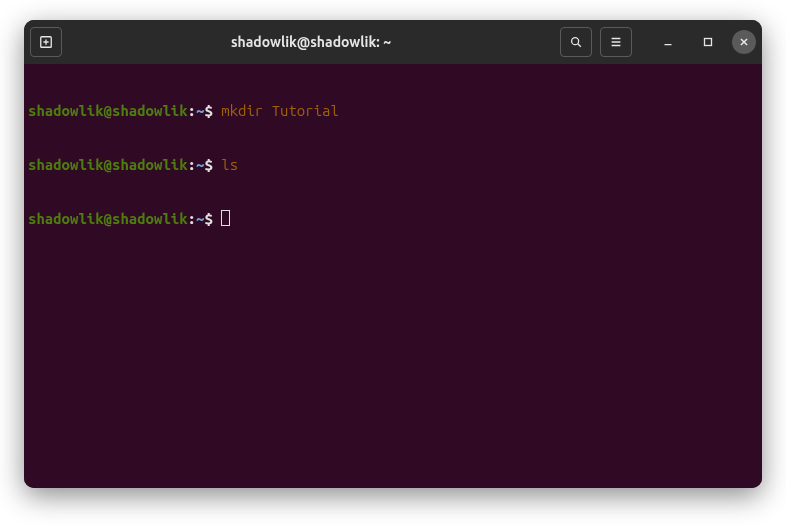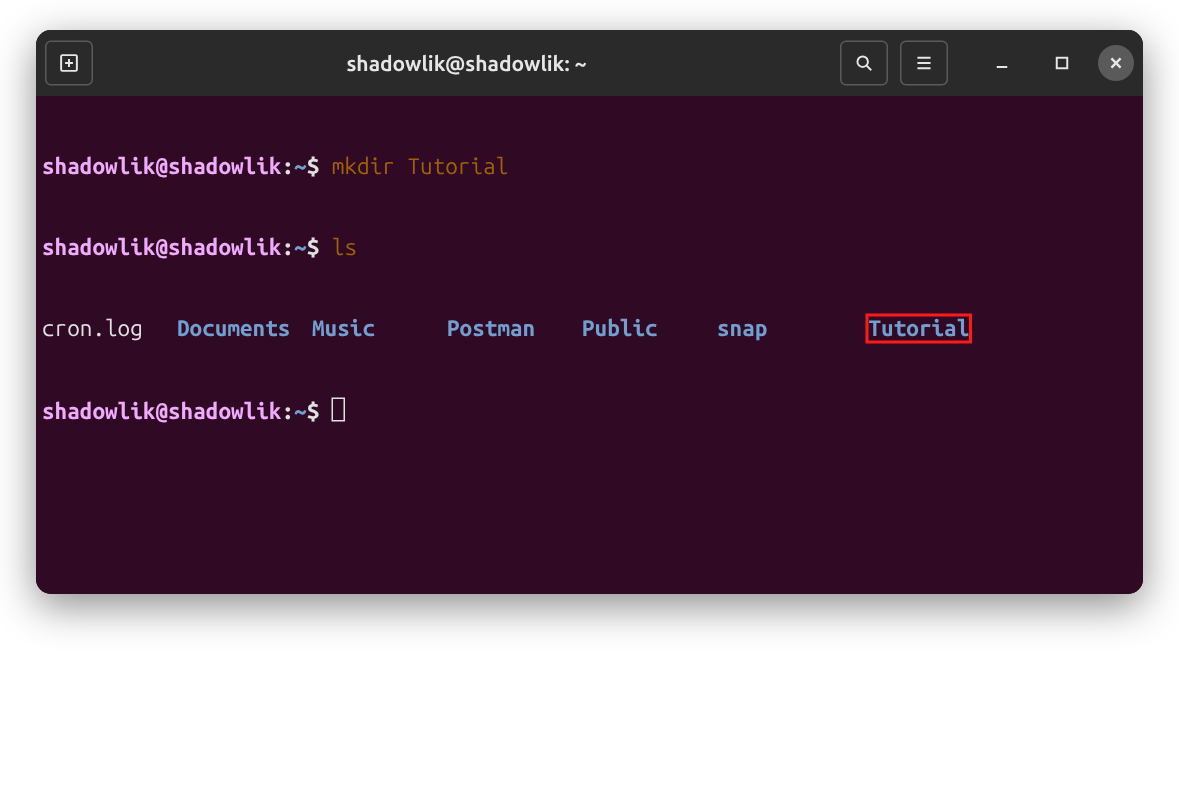--- a/index.html
+++ b/index.html
@@ -8,21 +8,21 @@
     width: 786px;
     height: 526px;
     overflow: hidden;
     font-family: "Ubuntu Mono", "DejaVu Sans Mono", Consolas, monospace;
   }
   .window {
     position: absolute;
     left: 24px;
     top: 20px;
     width: 738px;
-    height: 376px;
+    height: 468px;
     background: #300a24;
     border-radius: 10px;
     box-shadow: 0 8px 28px rgba(0,0,0,0.45);
     overflow: hidden;
     display: flex;
     flex-direction: column;
   }
   .titlebar {
     height: 44px;
     background: #2a2a2a;
@@ -67,21 +67,21 @@
     background: #300a24;
     padding: 2px 4px;
     font-size: 15px;
     line-height: 18px;
     color: #e0e0e0;
     white-space: pre;
     overflow: hidden;
     font-family: "Ubuntu Mono", "DejaVu Sans Mono", Consolas, monospace;
   }
   .line { display: flex; }
-  .prompt .user { color: #f0abfc; font-weight: bold; }
+  .prompt .user { color: #4d7c0f; font-weight: bold; }
   .prompt .colon { color: #e0e0e0; font-weight: bold; }
   .prompt .path { color: #729fcf; font-weight: bold; }
   .prompt .dollar { color: #e0e0e0; font-weight: bold; }
   .command { color: #a16207; }
   .file { color: #e0e0e0; }
   .dir { color: #729fcf; font-weight: bold; }
   .highlight {
     border: 2px solid #ff1a1a;
     display: inline-block;
     line-height: 16px;
@@ -149,17 +149,16 @@
           <line x1="4.5" y1="4.5" x2="11.5" y2="11.5"></line>
           <line x1="11.5" y1="4.5" x2="4.5" y2="11.5"></line>
         </svg>
       </div>
     </div>
   </div>
 
   <div class="terminal">
     <div class="line"><span class="prompt"><span class="user">shadowlik@shadowlik</span><span class="colon">:</span><span class="path">~</span><span class="dollar">$</span></span><span class="command"> mkdir Tutorial</span></div>
     <div class="line"><span class="prompt"><span class="user">shadowlik@shadowlik</span><span class="colon">:</span><span class="path">~</span><span class="dollar">$</span></span><span class="command"> ls</span></div>
-    <div class="line"><span class="col c0 file">cron.log</span><span class="col c1 dir">Documents</span><span class="col c2 dir">Music</span><span class="col c3 dir">Postman</span><span class="col c4 dir">Public</span><span class="col c5 dir">snap</span><span class="col c6 dir highlight">Tutorial</span></div>
     <div class="line"><span class="prompt"><span class="user">shadowlik@shadowlik</span><span class="colon">:</span><span class="path">~</span><span class="dollar">$</span></span><span class="command"> </span><span class="cursor"></span></div>
   </div>
 
 </div>
 
 </body></html>

